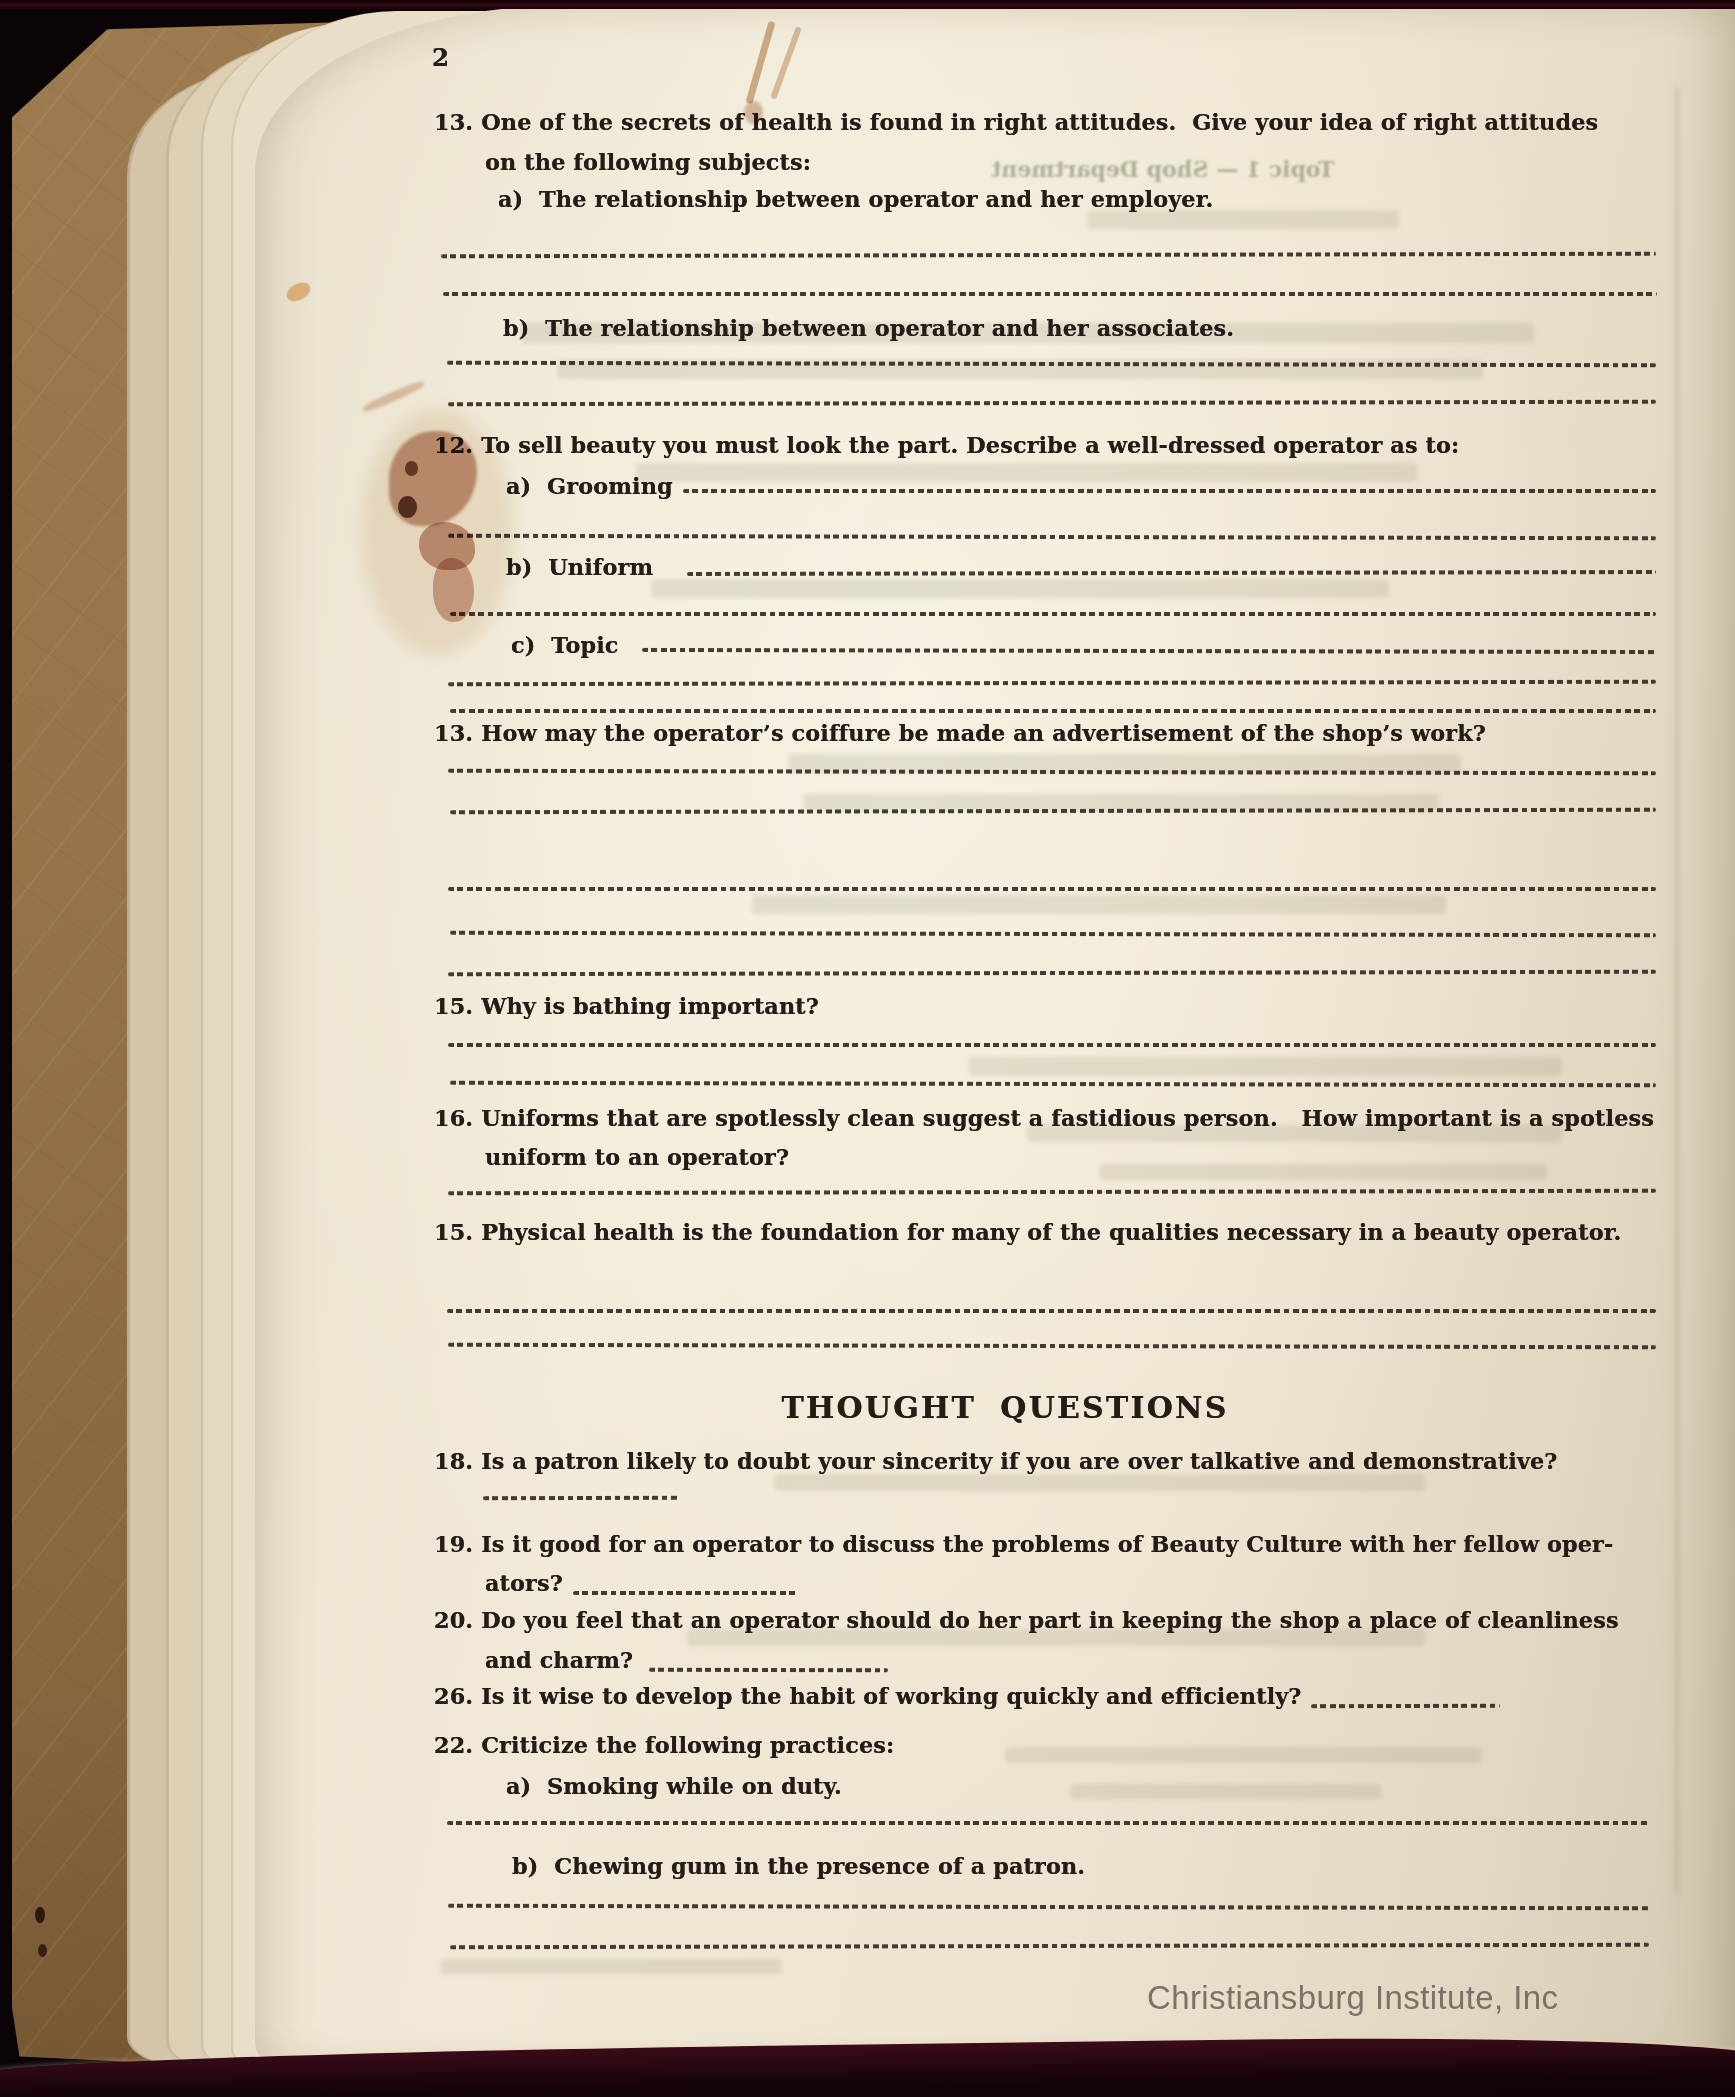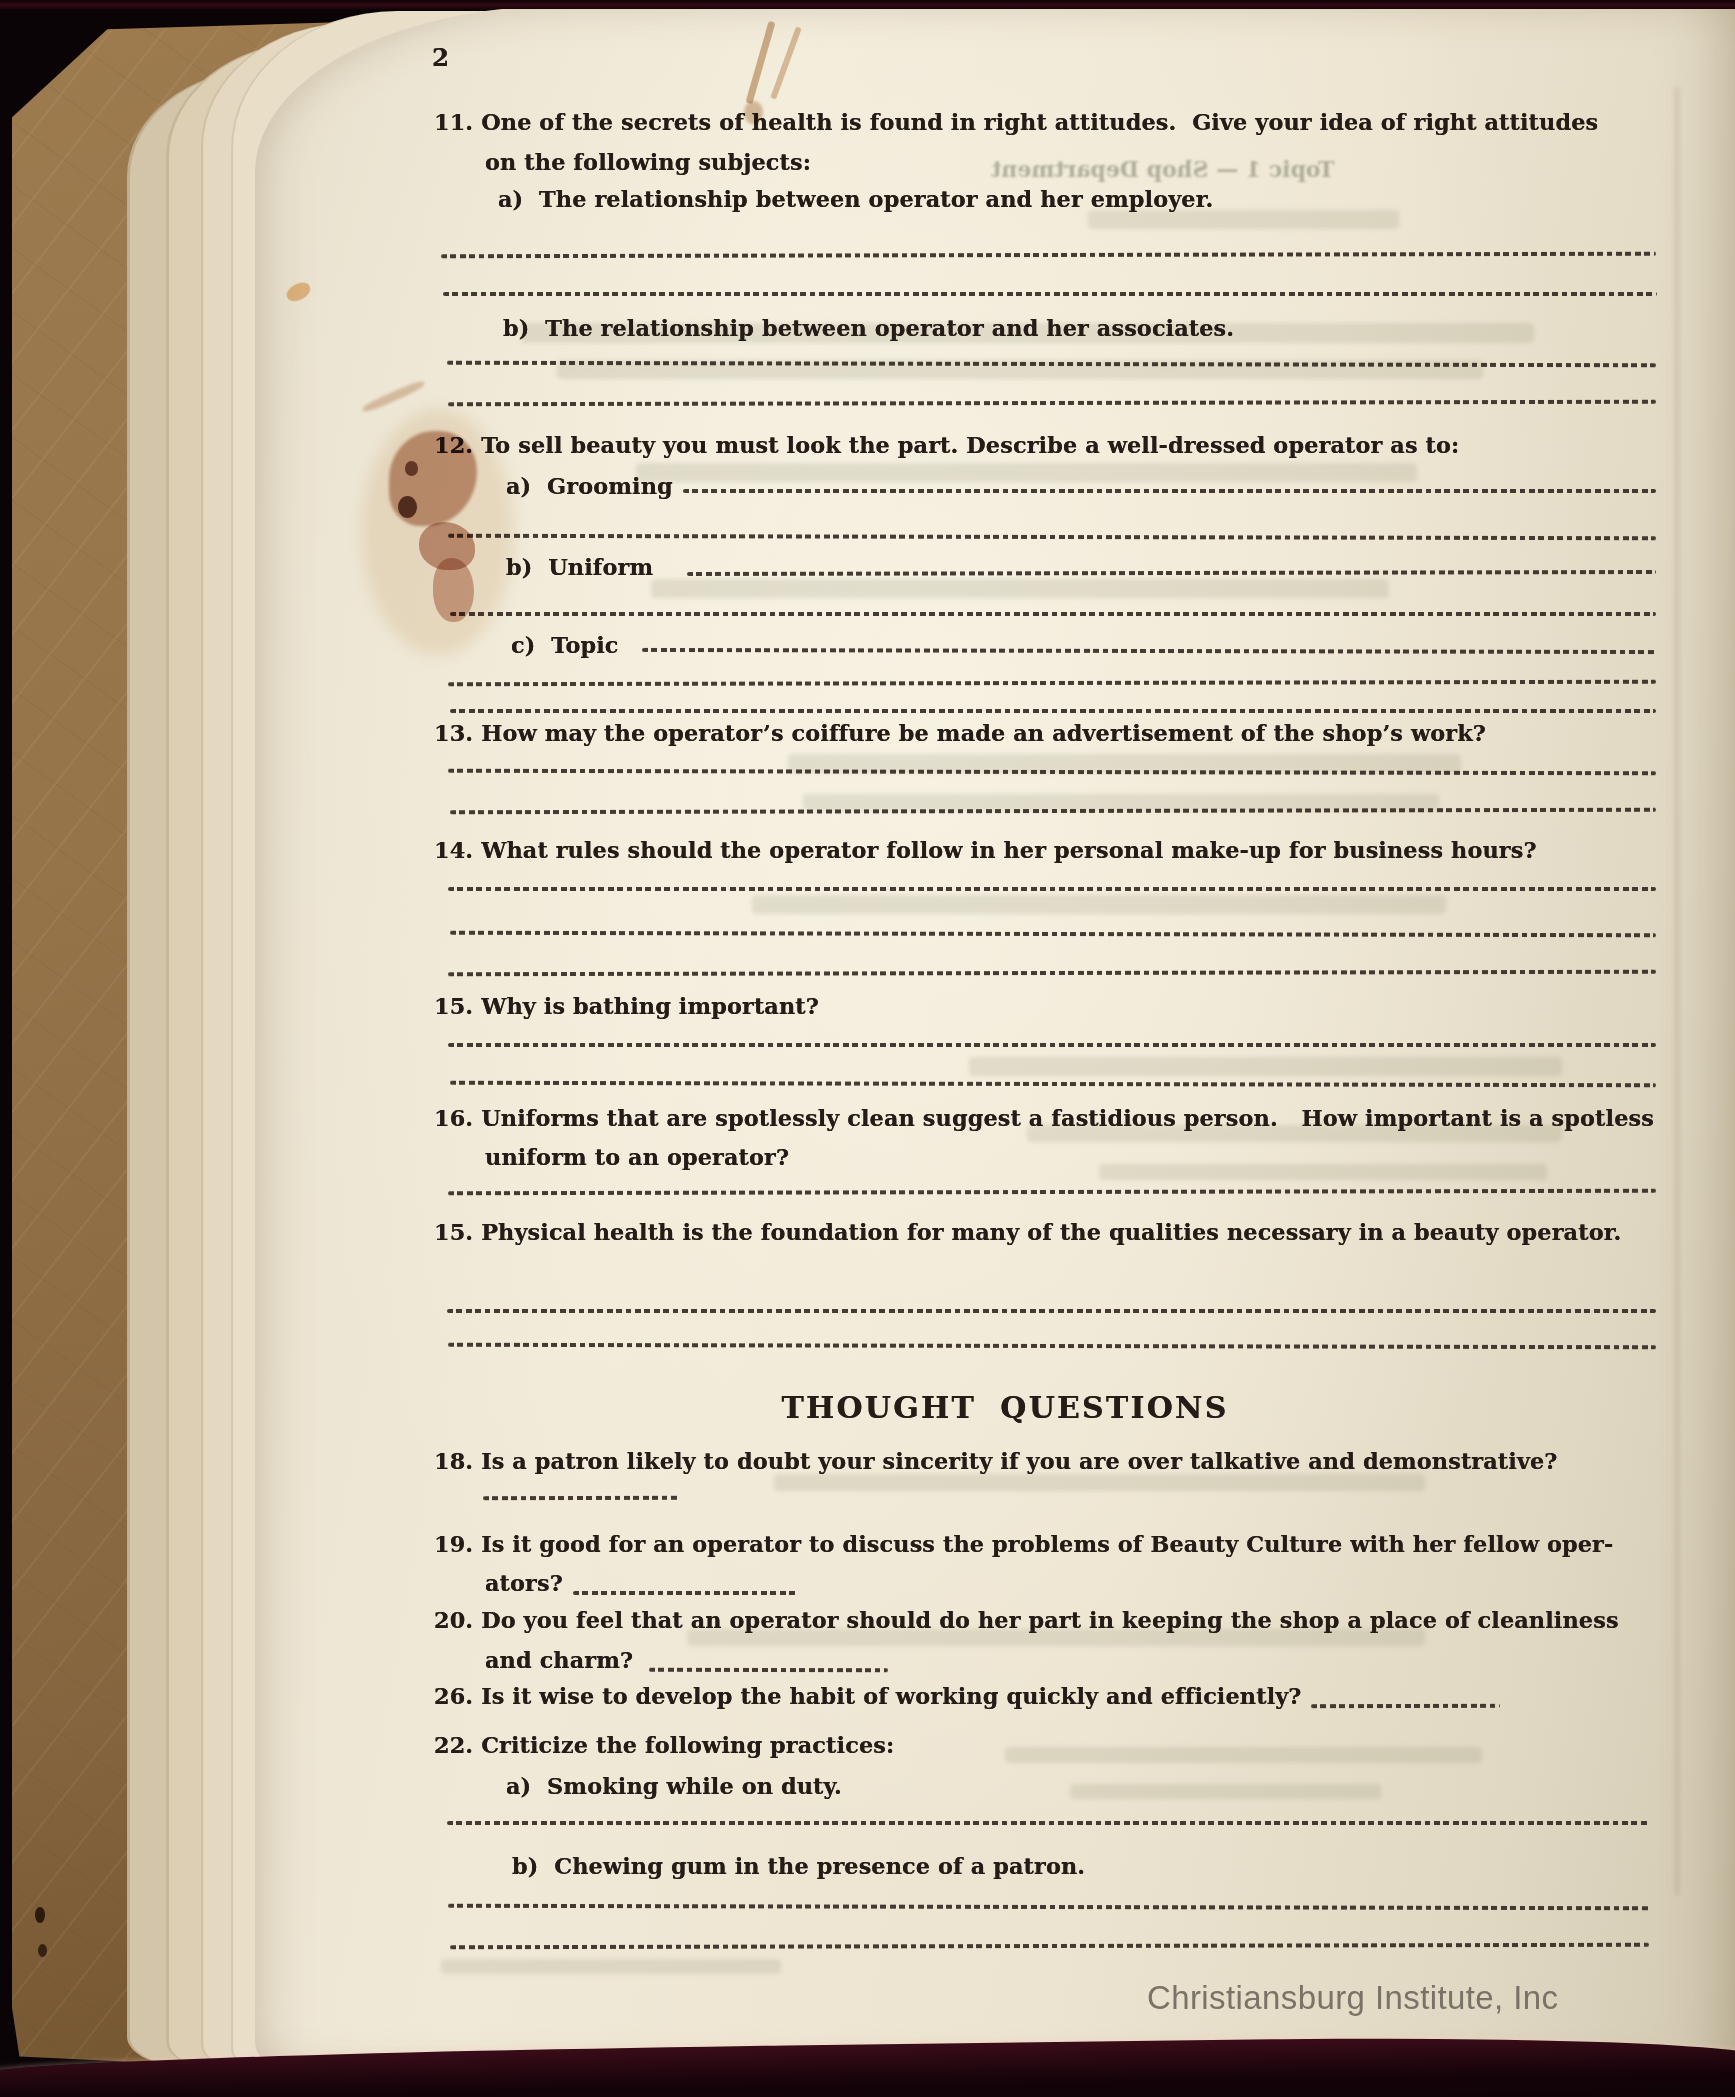--- a/index.html
+++ b/index.html
@@ -119,32 +119,31 @@
   <div id="e3" class="edge"></div>
   <div id="e4" class="edge"></div>
 
   <div id="page"></div>
   <div id="page-crease"></div>
 
   <div id="ghosttext">Topic 1 — Shop Department</div>
 
   <div class="t" id="pagenum" style="left:432px;top:43px">2</div>
 
-  <div class="t" style="left:434px;top:108px">11. One of the secrets of health is found in right attitudes.  Give your idea of right attitudes</div>
+  <div class="t" style="left:434px;top:108px">13. One of the secrets of health is found in right attitudes.  Give your idea of right attitudes</div>
   <div class="t" style="left:485px;top:148px">on the following subjects:</div>
   <div class="t" style="left:503px;top:314px">b)  The relationship between operator and her associates.</div>
   <div class="t" style="left:498px;top:185px">a)  The relationship between operator and her employer.</div>
 
   <div class="t" style="left:434px;top:431px">12. To sell beauty you must look the part. Describe a well-dressed operator as to:</div>
   <div class="t" style="left:506px;top:472px">a)  Grooming</div>
   <div class="t" style="left:506px;top:553px">b)  Uniform</div>
   <div class="t" style="left:511px;top:631px">c)  Topic</div>
 
   <div class="t" style="left:434px;top:719px">13. How may the operator’s coiffure be made an advertisement of the shop’s work?</div>
-  <div class="t" style="left:434px;top:836px">14. What rules should the operator follow in her personal make-up for business hours?</div>
   <div class="t" style="left:434px;top:992px">15. Why is bathing important?</div>
 
   <div class="t" style="left:434px;top:1104px">16. Uniforms that are spotlessly clean suggest a fastidious person.   How important is a spotless</div>
   <div class="t" style="left:485px;top:1143px">uniform to an operator?</div>
 
   <div class="t" style="left:434px;top:1218px">15. Physical health is the foundation for many of the qualities necessary in a beauty operator.</div>
 
   <div class="t" id="heading" style="left:394px;top:1393px">THOUGHT QUESTIONS</div>
 
   <div class="t" style="left:434px;top:1447px">18. Is a patron likely to doubt your sincerity if you are over talkative and demonstrative?</div>

